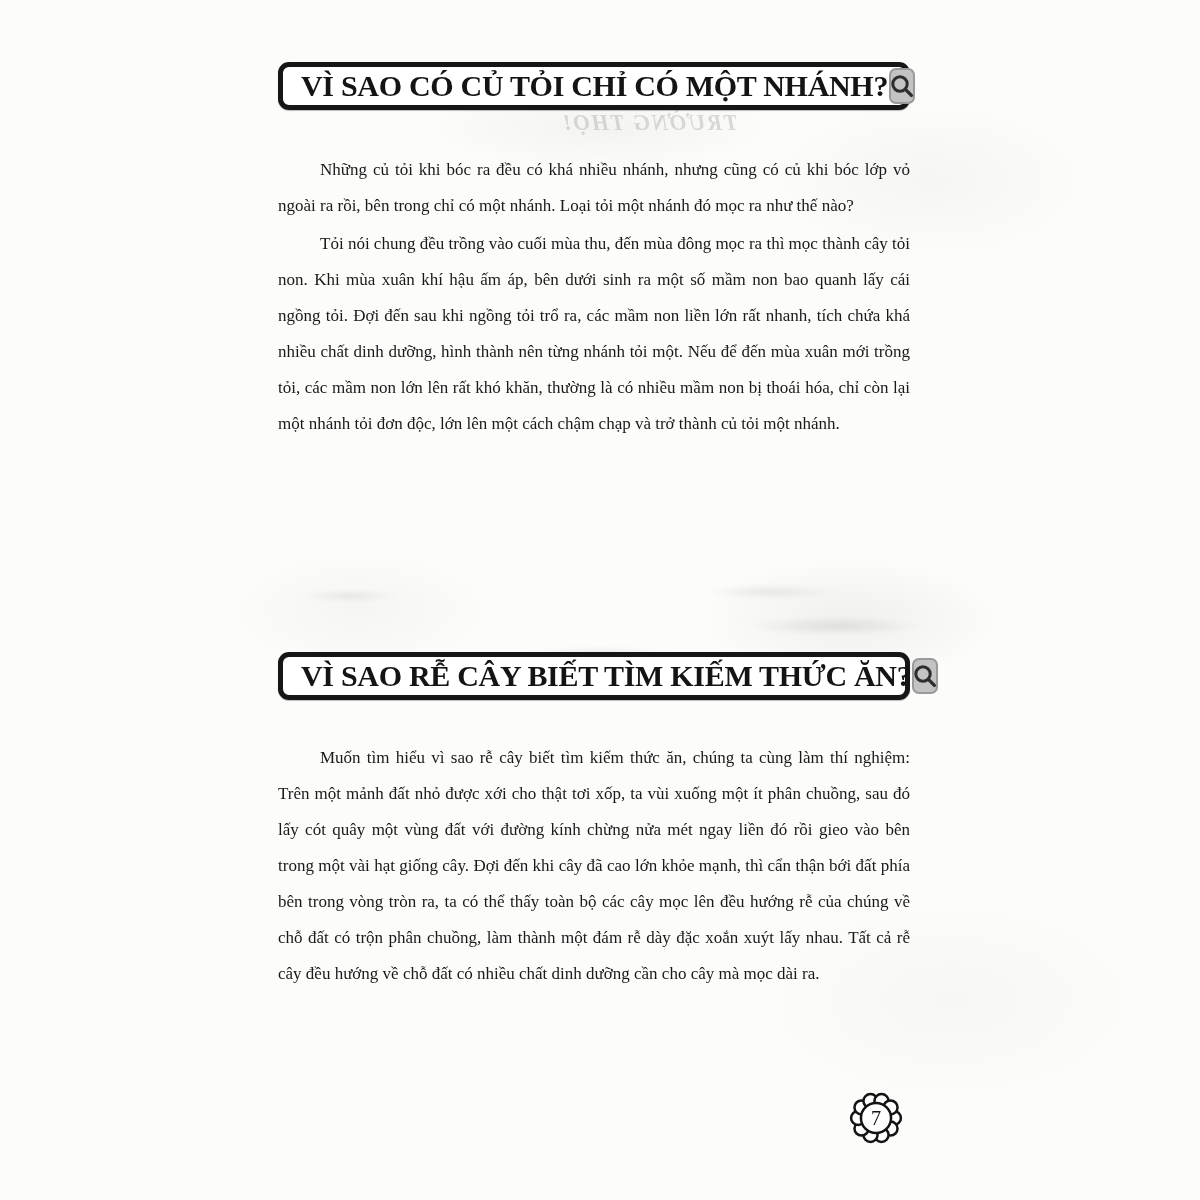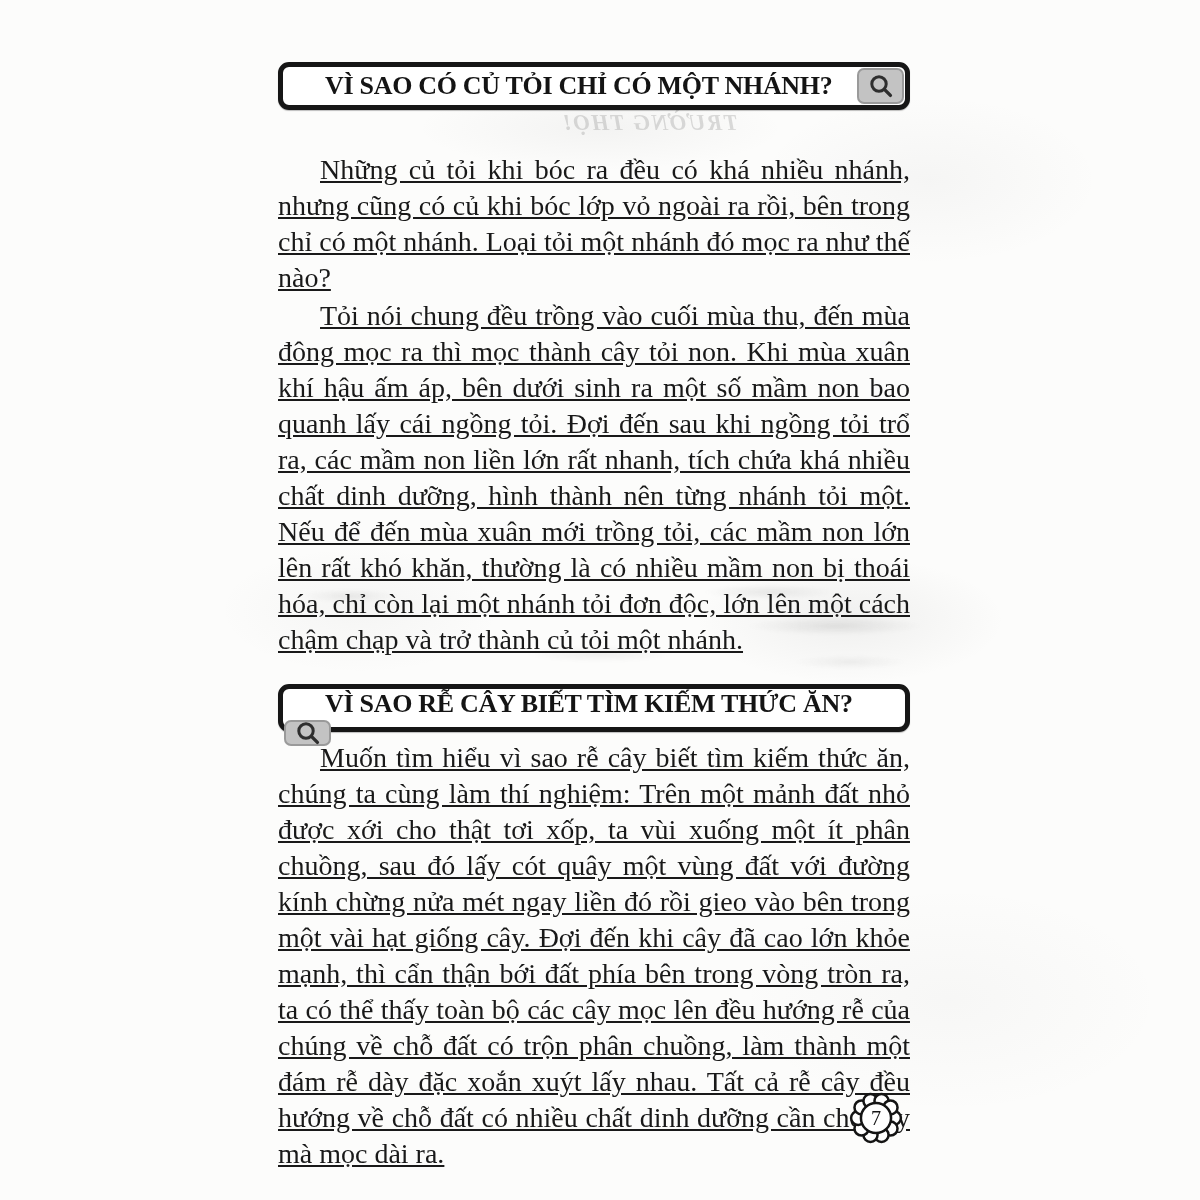--- a/index.html
+++ b/index.html
@@ -14,30 +14,30 @@
       radial-gradient(300px 160px at 950px 1000px, rgba(120,120,120,0.04), transparent 70%),
       #fcfcfb;
   }
   .qbar{
     position:absolute;left:278px;width:632px;height:48px;box-sizing:border-box;
     background:#ffffff;border:5px solid #161616;border-radius:11px;
     display:flex;align-items:stretch;box-shadow:0 1px 1px rgba(0,0,0,0.25);
   }
   .qbar-label{
     flex:1;display:flex;align-items:center;padding-left:18px;
-    font-weight:700;font-size:26px;letter-spacing:-0.3px;white-space:nowrap;color:#141414;margin-left:24px;
+    font-weight:700;font-size:30px;letter-spacing:-0.3px;white-space:nowrap;color:#141414;
   }
   .qbar-btn{
     width:47px;margin:1px;background:#c3c3c3;border-radius:7px;
     display:flex;align-items:center;justify-content:center;
     box-shadow:inset 0 0 0 2px rgba(50,50,50,0.28);
   }
   .bodytext{
     position:absolute;left:278px;width:632px;
-    font-size:28px;line-height:36px;text-align:justify;color:#191919;text-decoration:underline;
+    font-size:17px;line-height:36px;text-align:justify;color:#191919;
   }
   .bodytext p{margin:0 0 2px 0;text-indent:42px;}
   .ghost-top{
     position:absolute;left:468px;top:110px;width:270px;height:30px;
     transform:scaleX(-1);opacity:0.16;filter:blur(0.6px);
     font-weight:700;font-style:italic;font-size:23px;letter-spacing:1.5px;color:#333;
     white-space:nowrap;
   }
   .ghost-blobs{
     position:absolute;left:290px;top:570px;width:630px;height:105px;
@@ -68,21 +68,21 @@
         <line x1="16.4" y1="16.4" x2="22.4" y2="22.4" stroke="#2e2e2e" stroke-width="3.4" stroke-linecap="round"></line>
       </svg>
     </div>
   </div>
 
   <div class="bodytext" style="top:152px;">
     <p>Những củ tỏi khi bóc ra đều có khá nhiều nhánh, nhưng cũng có củ khi bóc lớp vỏ ngoài ra rồi, bên trong chỉ có một nhánh. Loại tỏi một nhánh đó mọc ra như thế nào?</p>
     <p>Tỏi nói chung đều trồng vào cuối mùa thu, đến mùa đông mọc ra thì mọc thành cây tỏi non. Khi mùa xuân khí hậu ấm áp, bên dưới sinh ra một số mầm non bao quanh lấy cái ngồng tỏi. Đợi đến sau khi ngồng tỏi trổ ra, các mầm non liền lớn rất nhanh, tích chứa khá nhiều chất dinh dưỡng, hình thành nên từng nhánh tỏi một. Nếu để đến mùa xuân mới trồng tỏi, các mầm non lớn lên rất khó khăn, thường là có nhiều mầm non bị thoái hóa, chỉ còn lại một nhánh tỏi đơn độc, lớn lên một cách chậm chạp và trở thành củ tỏi một nhánh.</p>
   </div>
 
-  <div class="qbar" style="top:684px;flex-direction:column;">
+  <div class="qbar" style="top:652px;">
     <div class="qbar-label">VÌ SAO RỄ CÂY BIẾT TÌM KIẾM THỨC ĂN?</div>
     <div class="qbar-btn">
       <svg width="26" height="26" viewBox="0 0 26 26">
         <circle cx="11" cy="11" r="7.2" fill="none" stroke="#2e2e2e" stroke-width="3"></circle>
         <line x1="16.4" y1="16.4" x2="22.4" y2="22.4" stroke="#2e2e2e" stroke-width="3.4" stroke-linecap="round"></line>
       </svg>
     </div>
   </div>
 
   <div class="bodytext" style="top:740px;">

